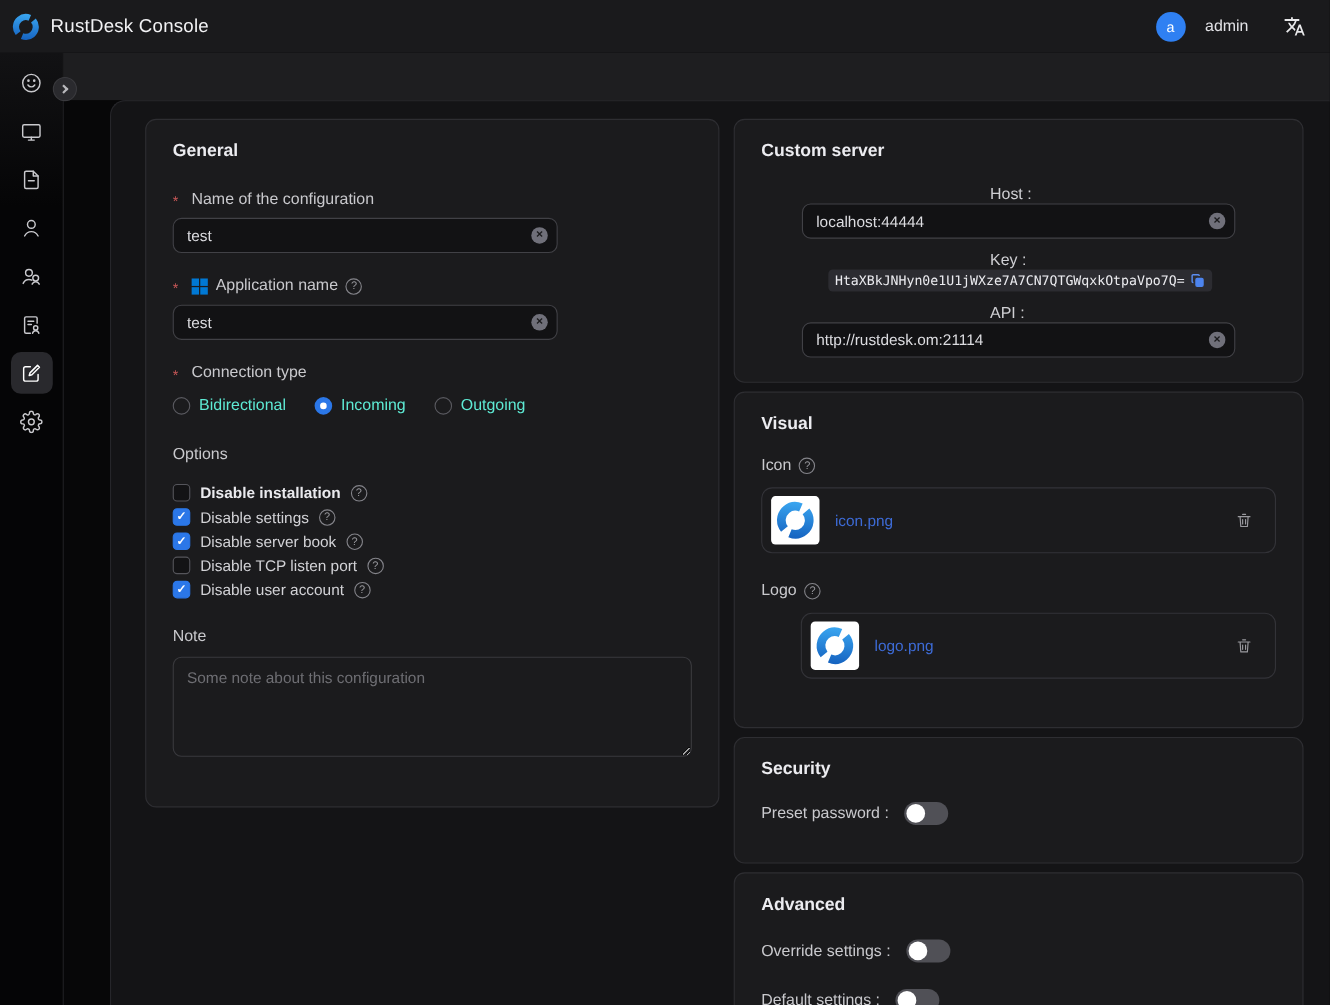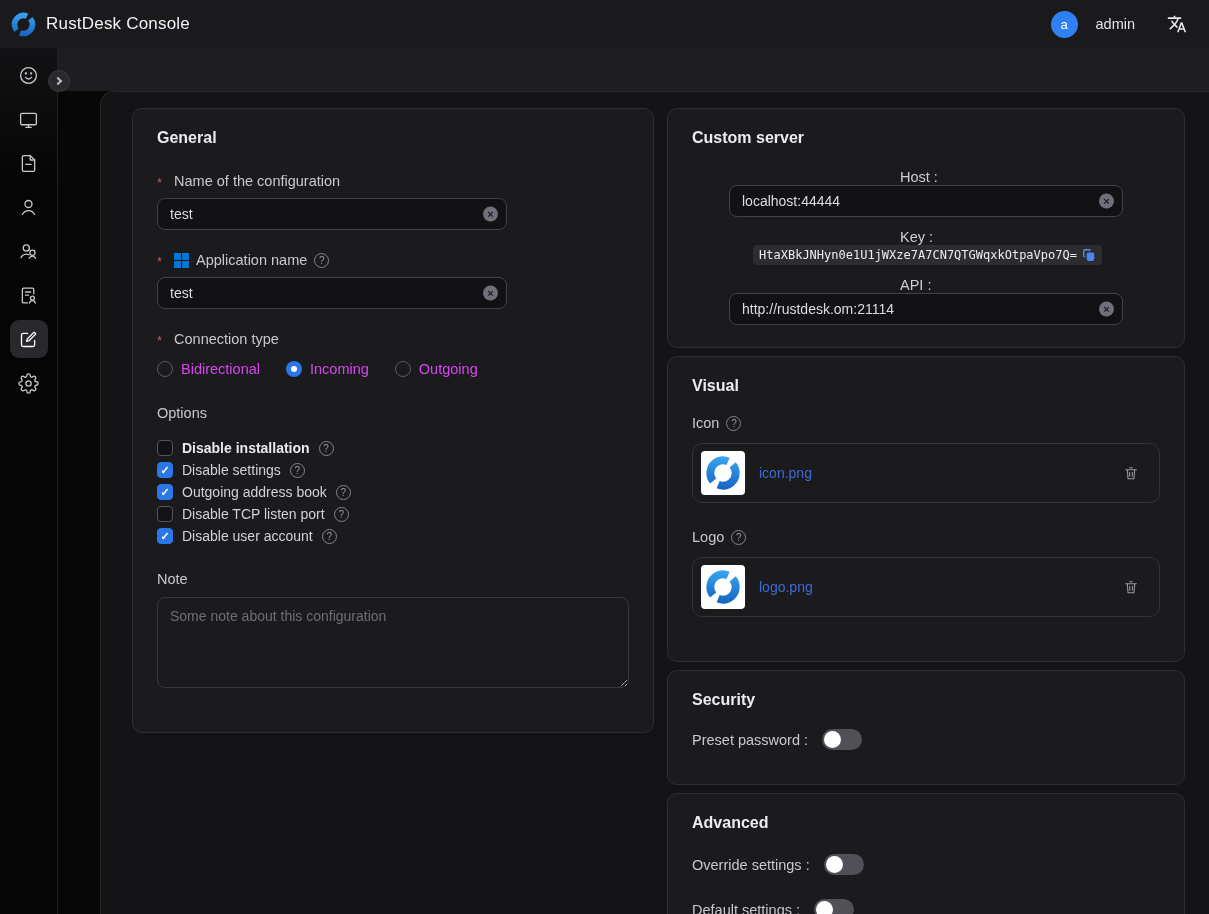--- a/index.html
+++ b/index.html
@@ -77,21 +77,21 @@
     font-family:"Liberation Sans", sans-serif;
   }
   .clear-btn {
     position:absolute; right:9px; top:50%; transform:translateY(-50%);
     width:15px; height:15px; border-radius:50%; background:#70707a; color:#1b1b1d;
     font-size:11px; line-height:14px; text-align:center; cursor:pointer; font-weight:700;
   }
 
   
   .radio-row { display:flex; align-items:center; gap:26px; margin:14px 0 28px; }
-  .radio-item { display:flex; align-items:center; gap:8px; cursor:pointer; font-size:14.5px; color:#d946ef; }
+  .radio-item { display:flex; align-items:center; gap:8px; cursor:pointer; font-size:14.5px; color:#5eead4; }
   .radio { width:16px; height:16px; border-radius:50%; border:1px solid #5a5a60; position:relative; }
   .radio.on { border:none; background:#2b77e8; }
   .radio.on::after {
     content:""; position:absolute; left:5px; top:5px; width:6px; height:6px;
     border-radius:50%; background:#fff;
   }
 
   
   .options-title { font-size:14.5px; color:#c9c9cd; margin-bottom:16px; }
   .opt-row { display:flex; align-items:center; gap:9px; height:22px; cursor:pointer; }
@@ -133,21 +133,21 @@
     white-space:nowrap; overflow:hidden;
   }
   .copy-btn { display:flex; cursor:pointer; flex:none; }
 
   
   .upload-label { font-size:14.5px; color:#c9c9cd; margin:2px 0 12px; display:flex; align-items:center; gap:7px; }
   .file-row {
     height:60px; border:1px solid #333338; border-radius:10px; display:flex; align-items:center;
     padding:0 20px 0 8px; margin-bottom:26px;
   }
-  .file-row:last-child { margin-bottom:24px; }
+  .file-row:last-child { margin-bottom:24px;margin-left:36px; }
   .thumb {
     width:44px; height:44px; background:#fff; border-radius:4px;
     display:flex; align-items:center; justify-content:center; flex:none;
   }
   .file-name { font-size:14px; color:#3d6bd6; margin-left:14px; cursor:pointer; }
   .file-spacer { flex:1; }
   .trash-btn { display:flex; cursor:pointer; color:#9a9a9f; }
 
   
   .toggle-row { display:flex; align-items:center; gap:14px; margin-bottom:24px; }
@@ -340,21 +340,21 @@
           <span class="checkbox on">
               <span class="mark">✓</span>
             </span>
           <span class="opt-label">Disable settings</span>
           <span class="help-icon">?</span>
         </div>
         <div class="opt-row">
           <span class="checkbox on">
               <span class="mark">✓</span>
             </span>
-          <span class="opt-label">Outgoing address book</span>
+          <span class="opt-label">Disable server book</span>
           <span class="help-icon">?</span>
         </div>
         <div class="opt-row">
           <span class="checkbox"></span>
           <span class="opt-label">Disable TCP listen port</span>
           <span class="help-icon">?</span>
         </div>
         <div class="opt-row">
           <span class="checkbox on">
               <span class="mark">✓</span>

